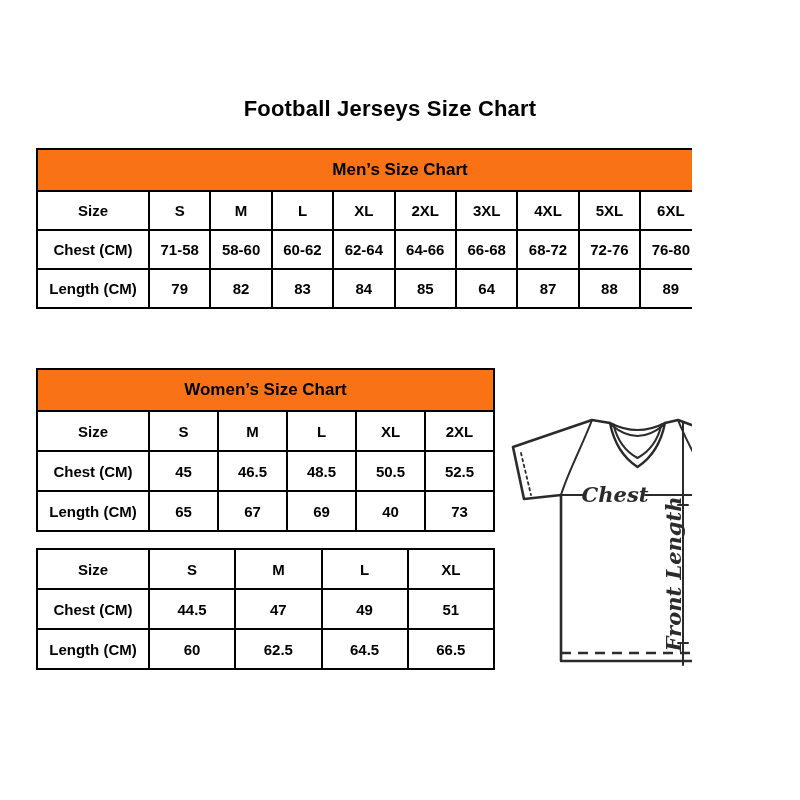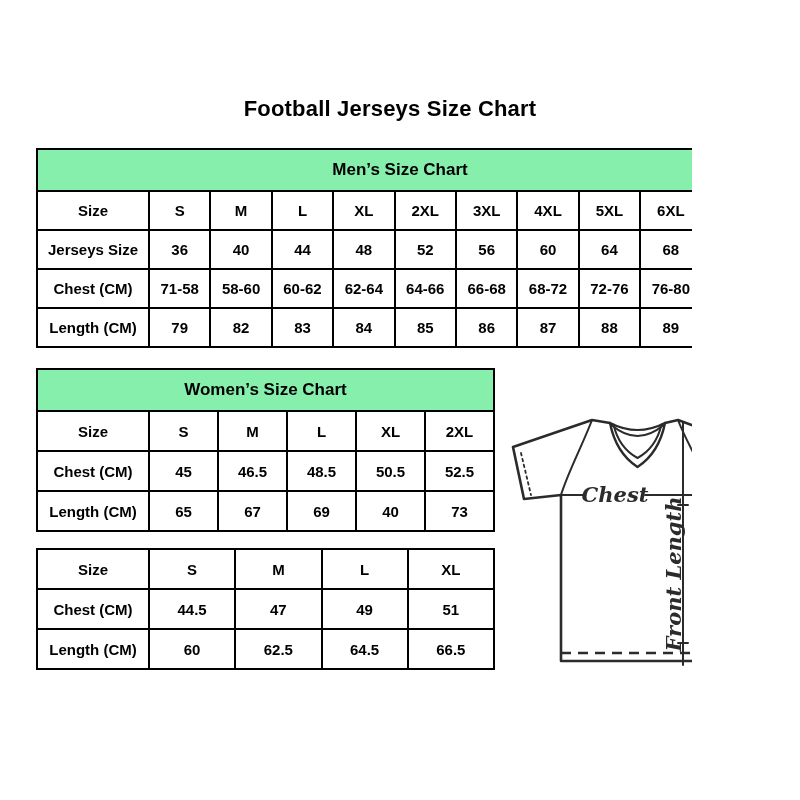--- a/index.html
+++ b/index.html
@@ -13,21 +13,21 @@
   }
   .size-table{position:absolute;}
   .size-table table{
     border-collapse:collapse;table-layout:fixed;width:100%;
   }
   .size-table td{
     border:2px solid #000;text-align:center;vertical-align:middle;
     font-weight:bold;font-size:15px;padding:0 2px;overflow:hidden;
   }
   .size-table td.tbl-title{
-    background:#86efac;font-size:17px;height:40px;
+    background:#f97316;font-size:17px;height:40px;
   }
   .tbl-mens{left:36px;top:148px;width:728px;}
   .tbl-mens tr{height:39px;}
   .tbl-mens tr.title-row{height:40px;}
   .tbl-womens{left:36px;top:368px;width:459px;}
   .tbl-womens tr{height:40px;}
   .tbl-youth{left:36px;top:548px;width:459px;}
   .tbl-youth tr{height:40px;}
   .jersey-diagram{position:absolute;left:505px;top:406px;width:266px;height:262px;}
   .jersey-diagram svg{display:block;width:266px;height:262px;}
@@ -69,53 +69,40 @@
             <td>L</td>
             <td>XL</td>
             <td>2XL</td>
             <td>3XL</td>
             <td>4XL</td>
             <td>5XL</td>
             <td>6XL</td>
             <td>7XL</td>
           </tr>
           <tr>
-            <td>Jerseys Size</td>
-            <td>36</td>
-            <td>40</td>
-            <td>44</td>
-            <td>48</td>
-            <td>52</td>
-            <td>56</td>
-            <td>60</td>
-            <td>64</td>
-            <td>68</td>
-            <td>72</td>
-          </tr>
-          <tr>
             <td>Chest (CM)</td>
             <td>71-58</td>
             <td>58-60</td>
             <td>60-62</td>
             <td>62-64</td>
             <td>64-66</td>
             <td>66-68</td>
             <td>68-72</td>
             <td>72-76</td>
             <td>76-80</td>
             <td>80-84</td>
           </tr>
           <tr>
             <td>Length (CM)</td>
             <td>79</td>
             <td>82</td>
             <td>83</td>
             <td>84</td>
             <td>85</td>
-            <td>86</td>
+            <td>64</td>
             <td>87</td>
             <td>88</td>
             <td>89</td>
             <td>90</td>
           </tr>
         </tbody>
       </table>
     </div>
 
   <div class="size-table tbl-womens">

